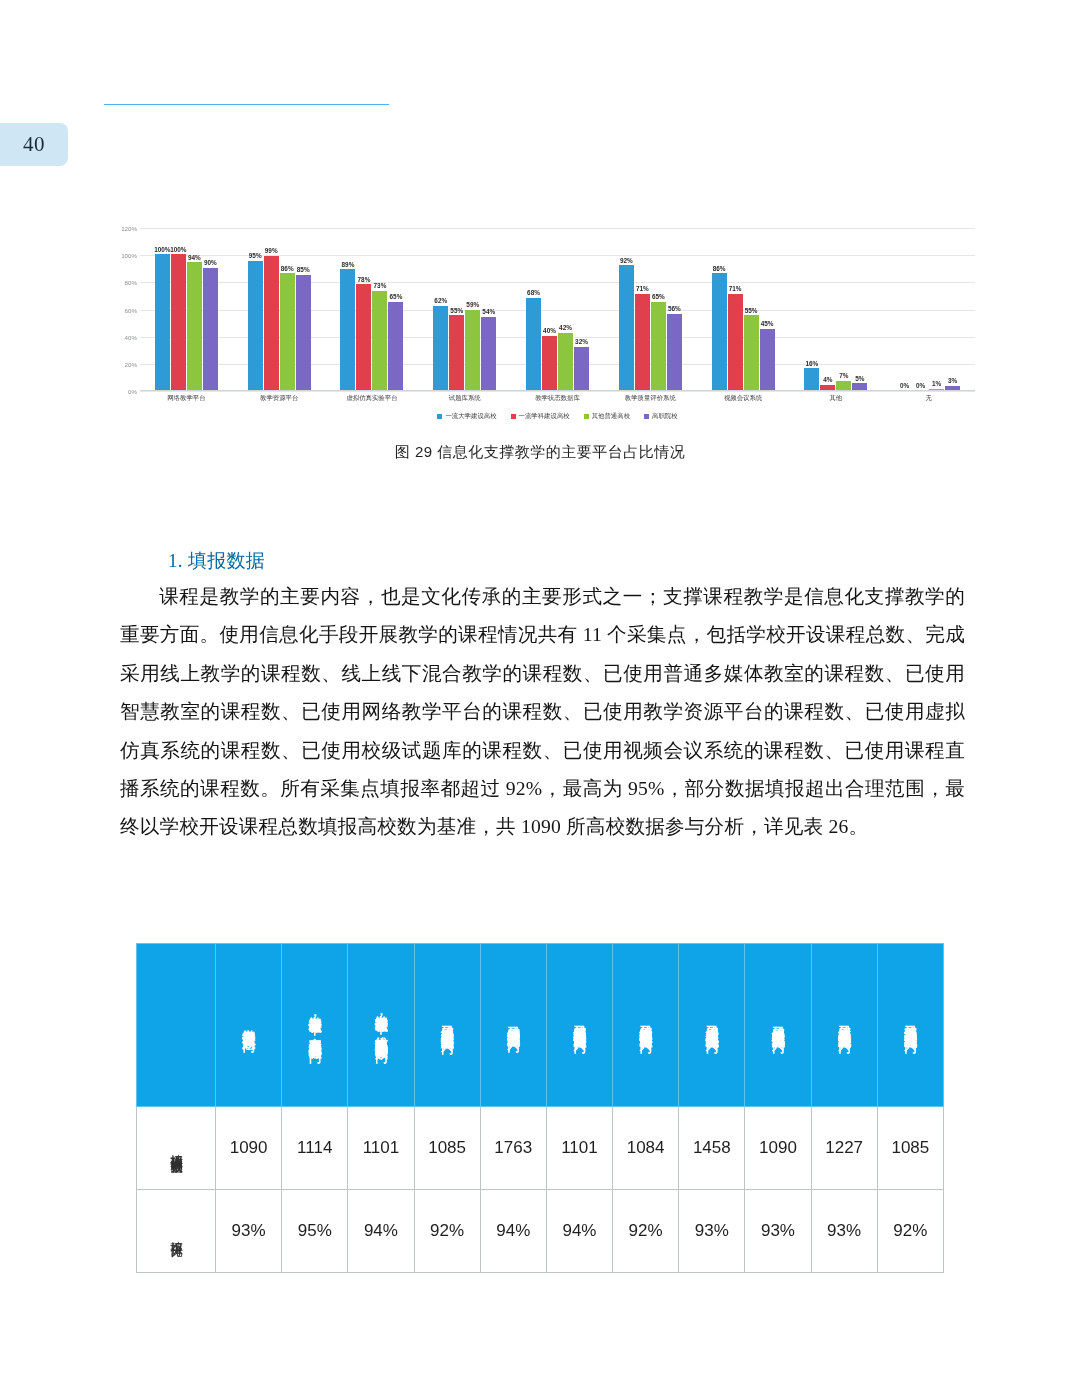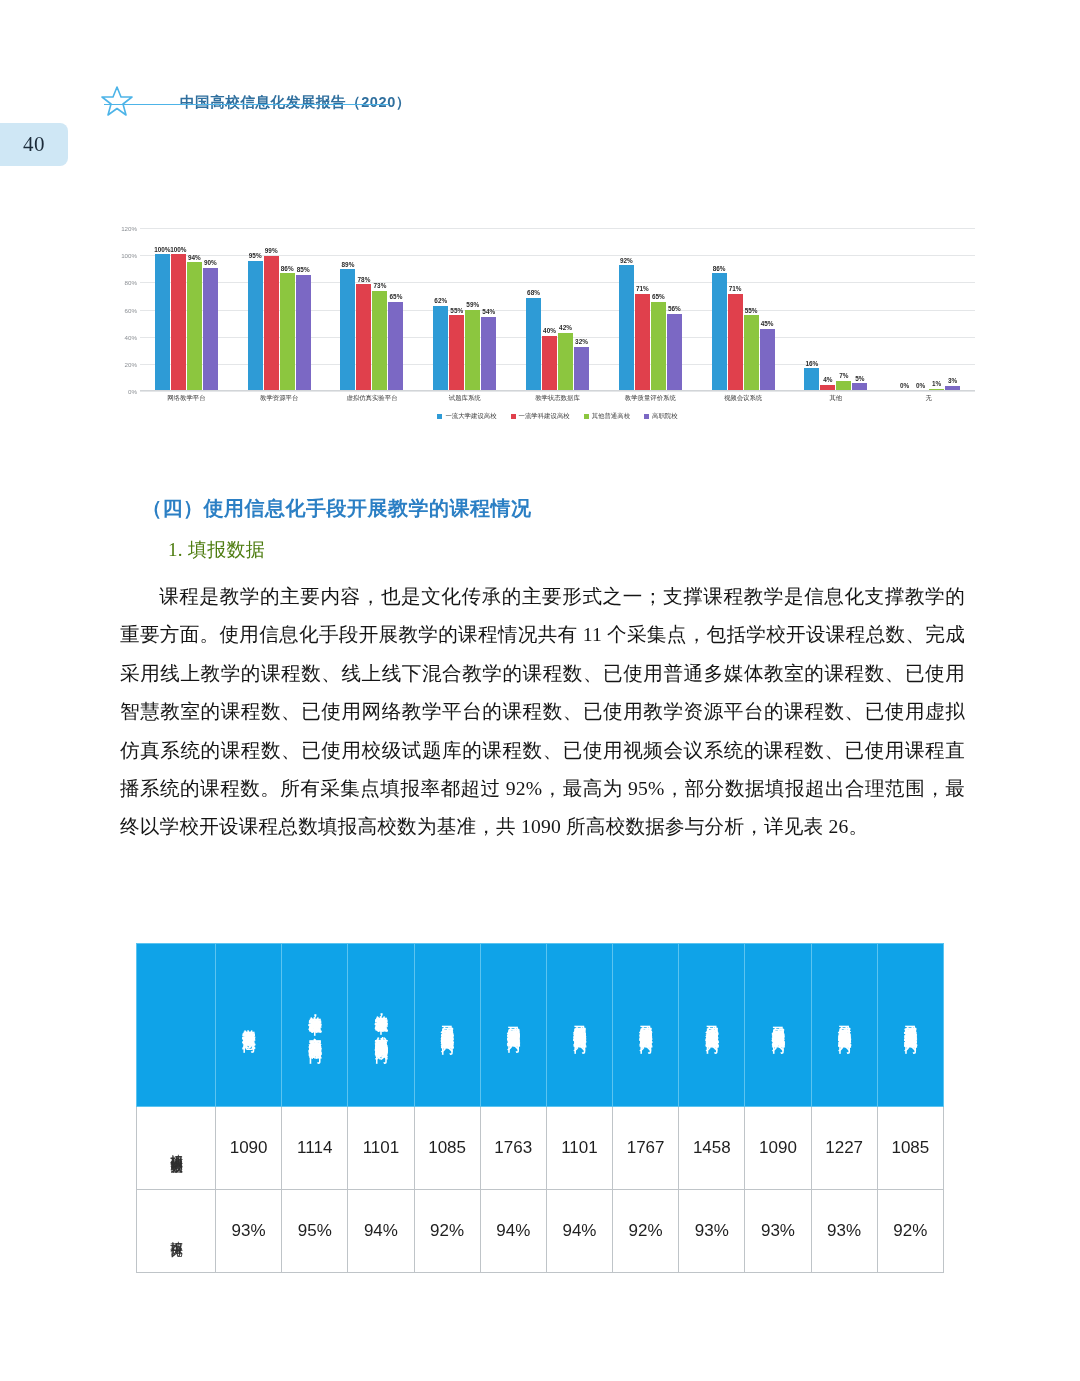--- a/index.html
+++ b/index.html
@@ -80,22 +80,22 @@
     font-size:14.5px;color:#1f1f1f;letter-spacing:.4px;
   }
 
   
   .sec-heading{
     position:absolute;left:142px;top:495px;
     font-family:"Liberation Sans","DejaVu Sans",sans-serif;
     font-size:20px;font-weight:bold;color:#2b7fc4;letter-spacing:.5px;
   }
   .sub-heading{
-    position:absolute;left:168px;top:537px;
-    font-size:19px;color:#4d7c0f;letter-spacing:.3px;
+    position:absolute;left:168px;top:548px;
+    font-size:19px;color:#0369a1;letter-spacing:.3px;
   }
   .body-text{
     position:absolute;left:120px;top:578px;width:845px;
     font-size:19.6px;line-height:38.4px;color:#151515;
     text-align:justify;text-justify:inter-ideograph;
     text-indent:2em;letter-spacing:.2px;
   }
 
   
   .table-box{position:absolute;left:136px;top:943px;width:808px;}
@@ -118,26 +118,20 @@
 </style>
 </head>
 <body>
 
 <div class="page">
 
   <div class="page-tab">
     <span>40</span>
   </div>
 
-  <div class="runhead">
-    <svg class="star-icon" viewBox="0 0 34 32">
-      <polygon points="17,2 21,12 32,12 23,19 26,30 17,23.5 8,30 11,19 2,12 13,12" fill="none" stroke="#4db4e8" stroke-width="1.6" stroke-linejoin="round"></polygon>
-    </svg>
-    <div class="runhead-title">中国高校信息化发展报告（2020）</div>
-  </div>
   <div class="runhead-rule"></div>
 
   <div class="chart-wrap">
     <div class="chart-plot">
       <div id="gridlines">
           <div class="gridline" style="top: 163px;"></div>
           <div class="ytick" style="top: 163px;">0%</div>
           <div class="gridline" style="top: 135.833px;"></div>
           <div class="ytick" style="top: 135.833px;">20%</div>
           <div class="gridline" style="top: 108.667px;"></div>
@@ -305,22 +299,22 @@
           <span class="legend-swatch" style="background: rgb(140, 198, 63);"></span>
           <span class="legend-label">其他普通高校</span>
         </div>
         <div class="legend-item">
           <span class="legend-swatch" style="background: rgb(123, 104, 196);"></span>
           <span class="legend-label">高职院校</span>
         </div>
       </div>
   </div>
 
-
-  <div class="sec-heading">（四）使用信息化手段开展教学的课程情况</div>
+  <div class="fig-caption">图 29  信息化支撑教学的主要平台占比情况</div>
+
   <div class="sub-heading">1. 填报数据</div>
   <div class="body-text">课程是教学的主要内容，也是文化传承的主要形式之一；支撑课程教学是信息化支撑教学的重要方面。使用信息化手段开展教学的课程情况共有 11 个采集点，包括学校开设课程总数、完成采用线上教学的课程数、线上线下混合教学的课程数、已使用普通多媒体教室的课程数、已使用智慧教室的课程数、已使用网络教学平台的课程数、已使用教学资源平台的课程数、已使用虚拟仿真系统的课程数、已使用校级试题库的课程数、已使用视频会议系统的课程数、已使用课程直播系统的课程数。所有采集点填报率都超过 92%，最高为 95%，部分数据填报超出合理范围，最终以学校开设课程总数填报高校数为基准，共 1090 所高校数据参与分析，详见表 26。</div>
 
 
   <div class="table-box">
     <table>
       <thead>
         <tr id="header-row">
             <th style="width: 78px;"></th>
             <th><span class="vtext">学校开设课程总数（门）</span></th>
@@ -338,21 +332,21 @@
       </thead>
       <tbody id="table-body">
           <tr>
             <td class="rowhead"><span class="vtext vtext-dark" style="max-height: 66px;">填报该项的高校数量</span></td>
             <td>1090</td>
             <td>1114</td>
             <td>1101</td>
             <td>1085</td>
             <td>1763</td>
             <td>1101</td>
-            <td>1767</td>
+            <td>1084</td>
             <td>1458</td>
             <td>1090</td>
             <td>1227</td>
             <td>1085</td>
           </tr>
           <tr>
             <td class="rowhead"><span class="vtext vtext-dark" style="max-height: 66px;">填报百分比</span></td>
             <td>93%</td>
             <td>95%</td>
             <td>94%</td>

